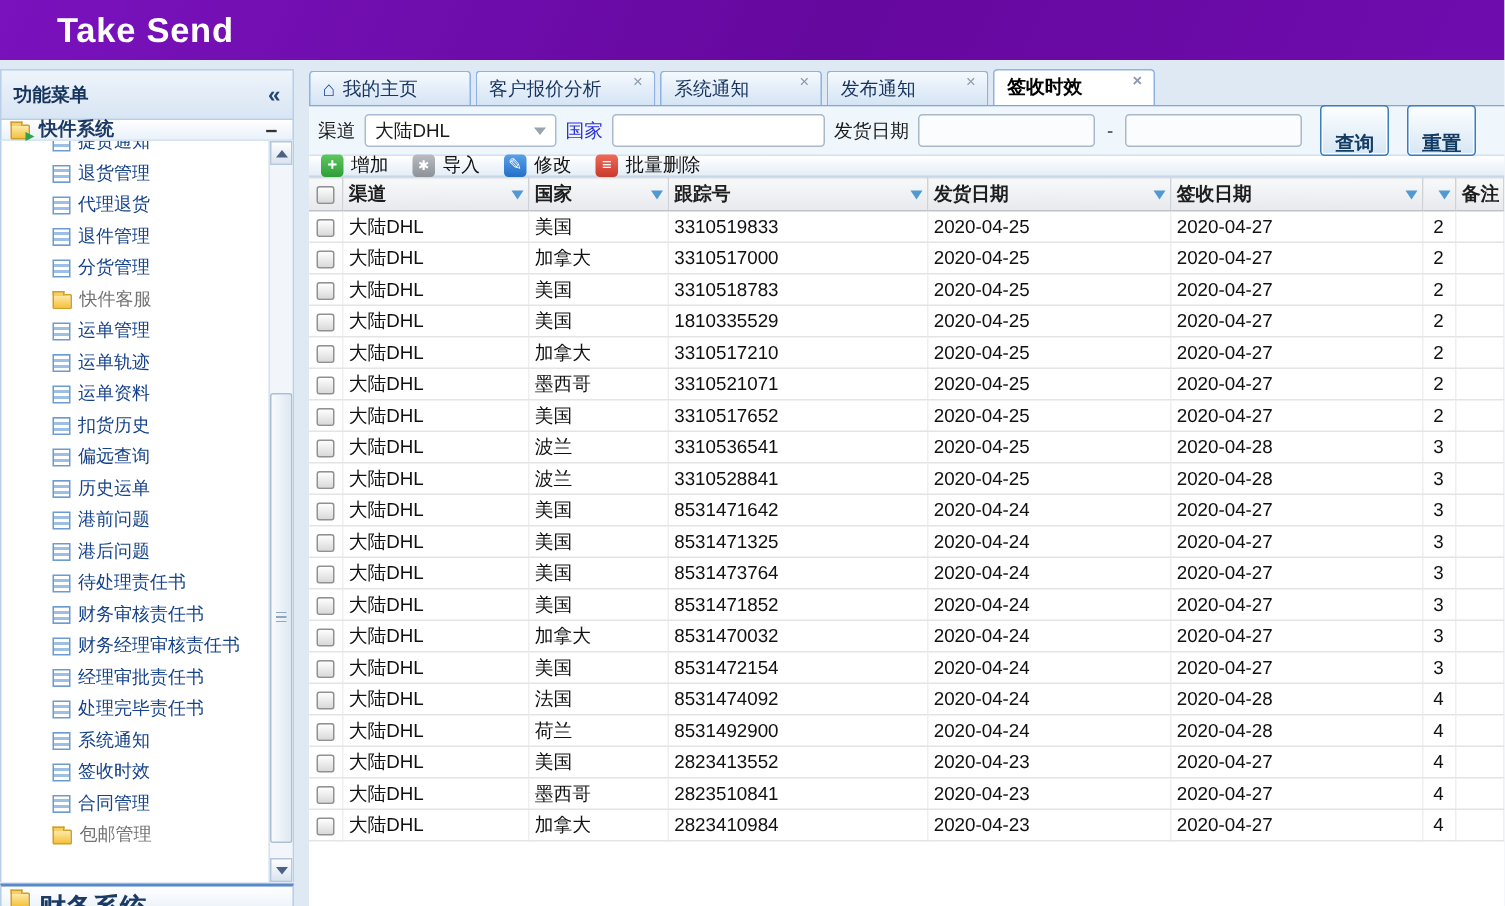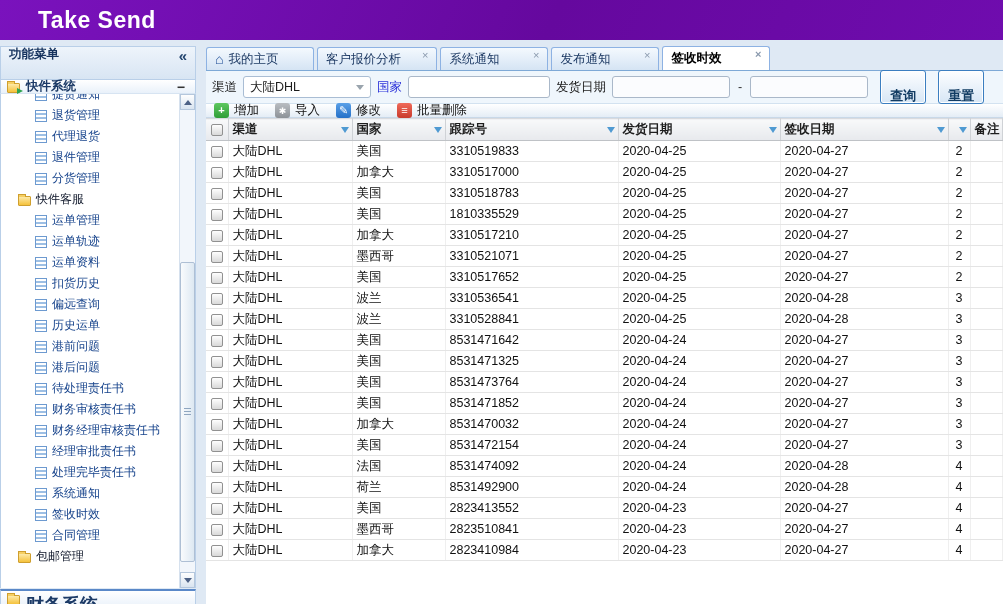--- a/index.html
+++ b/index.html
@@ -10,28 +10,28 @@
   .banner{height:40px;background:linear-gradient(115deg,#7a12bd 0%,#65089e 55%,#6f0cae 100%);display:flex;align-items:center}
   .banner .title{margin-left:38px;color:#fff;font-size:23px;font-weight:bold;letter-spacing:.5px}
 
   
   .main{height:564px;display:flex;padding-top:6px}
   .left-col{width:196px;display:flex;flex-direction:column}
   .splitter{width:10px}
   .right-col{flex:1;min-width:0;display:flex;flex-direction:column}
 
   
-  .panel-hdr{height:25px;background:linear-gradient(#eef4fb,#d8e5f3);border:1px solid #b9cfe8;display:flex;align-items:flex-end;justify-content:space-between;padding:16px 8px;font-size:12.5px;font-weight:bold;color:#17345f}
+  .panel-hdr{height:25px;background:linear-gradient(#eef4fb,#d8e5f3);border:1px solid #b9cfe8;display:flex;align-items:center;justify-content:space-between;padding:16px 8px;font-size:12.5px;font-weight:bold;color:#17345f}
   .panel-hdr .collapse{font-size:15px;color:#23456f;cursor:pointer;line-height:1}
   .acc-hdr{height:14px;background:linear-gradient(#ffffff,#e9f1fa);border-left:1px solid #b9cfe8;border-right:1px solid #b9cfe8;border-bottom:1px solid #d7e4f2;display:flex;align-items:center;gap:6px;padding:0 6px;font-size:12.5px;font-weight:bold;color:#1c3a66}
   .acc-hdr .toggle{margin-left:auto;margin-right:4px;font-size:14px;font-weight:bold;color:#333;cursor:pointer;line-height:1}
   .menu-viewport{flex:1;background:#fff;border-left:1px solid #b9cfe8;border-right:1px solid #b9cfe8;position:relative;overflow:hidden}
   .menu-list{margin-top:-10px;padding-right:17px}
   .menu-item{height:21px;display:flex;align-items:center;gap:5px;padding-left:34px;font-size:12px;color:#15428b;cursor:pointer;white-space:nowrap}
-  .menu-item.folder{padding-left:17px;color:#0f172a}
+  .menu-item.folder{color:#737373}
   .menu-item .folder-ic{display:none}
   .menu-item.folder .folder-ic{display:inline-block}
   .grid-ic{flex:none;width:12px;height:12px;border:1px solid #6d9ad0;background:repeating-linear-gradient(#ffffff 0 2px,#9dbfe4 2px 4px)}
   .folder-ic{flex:none;width:13px;height:10px;background:linear-gradient(#fde9a7,#f5c23c);border:1px solid #cf9f2e;border-radius:1px;position:relative;margin-top:2px}
   .folder-ic::before{content:"";position:absolute;top:-3px;left:-1px;width:6px;height:2px;background:#f5cf63;border:1px solid #cf9f2e;border-bottom:none}
   .sys-ic{position:relative}
   .sys-ic::after{content:"";position:absolute;right:-4px;bottom:-2px;border-top:3px solid transparent;border-bottom:3px solid transparent;border-left:6px solid #2ea44f}
   
   .vscroll{position:absolute;top:0;right:0;width:16px;height:100%;background:#f2f6fb;border-left:1px solid #d6e1ee}
   .vs-btn{position:absolute;left:0;right:0;height:16px;background:linear-gradient(#fefefe,#d9e4f0);border:1px solid #b5c7dc;display:flex;align-items:center;justify-content:center;cursor:pointer}

